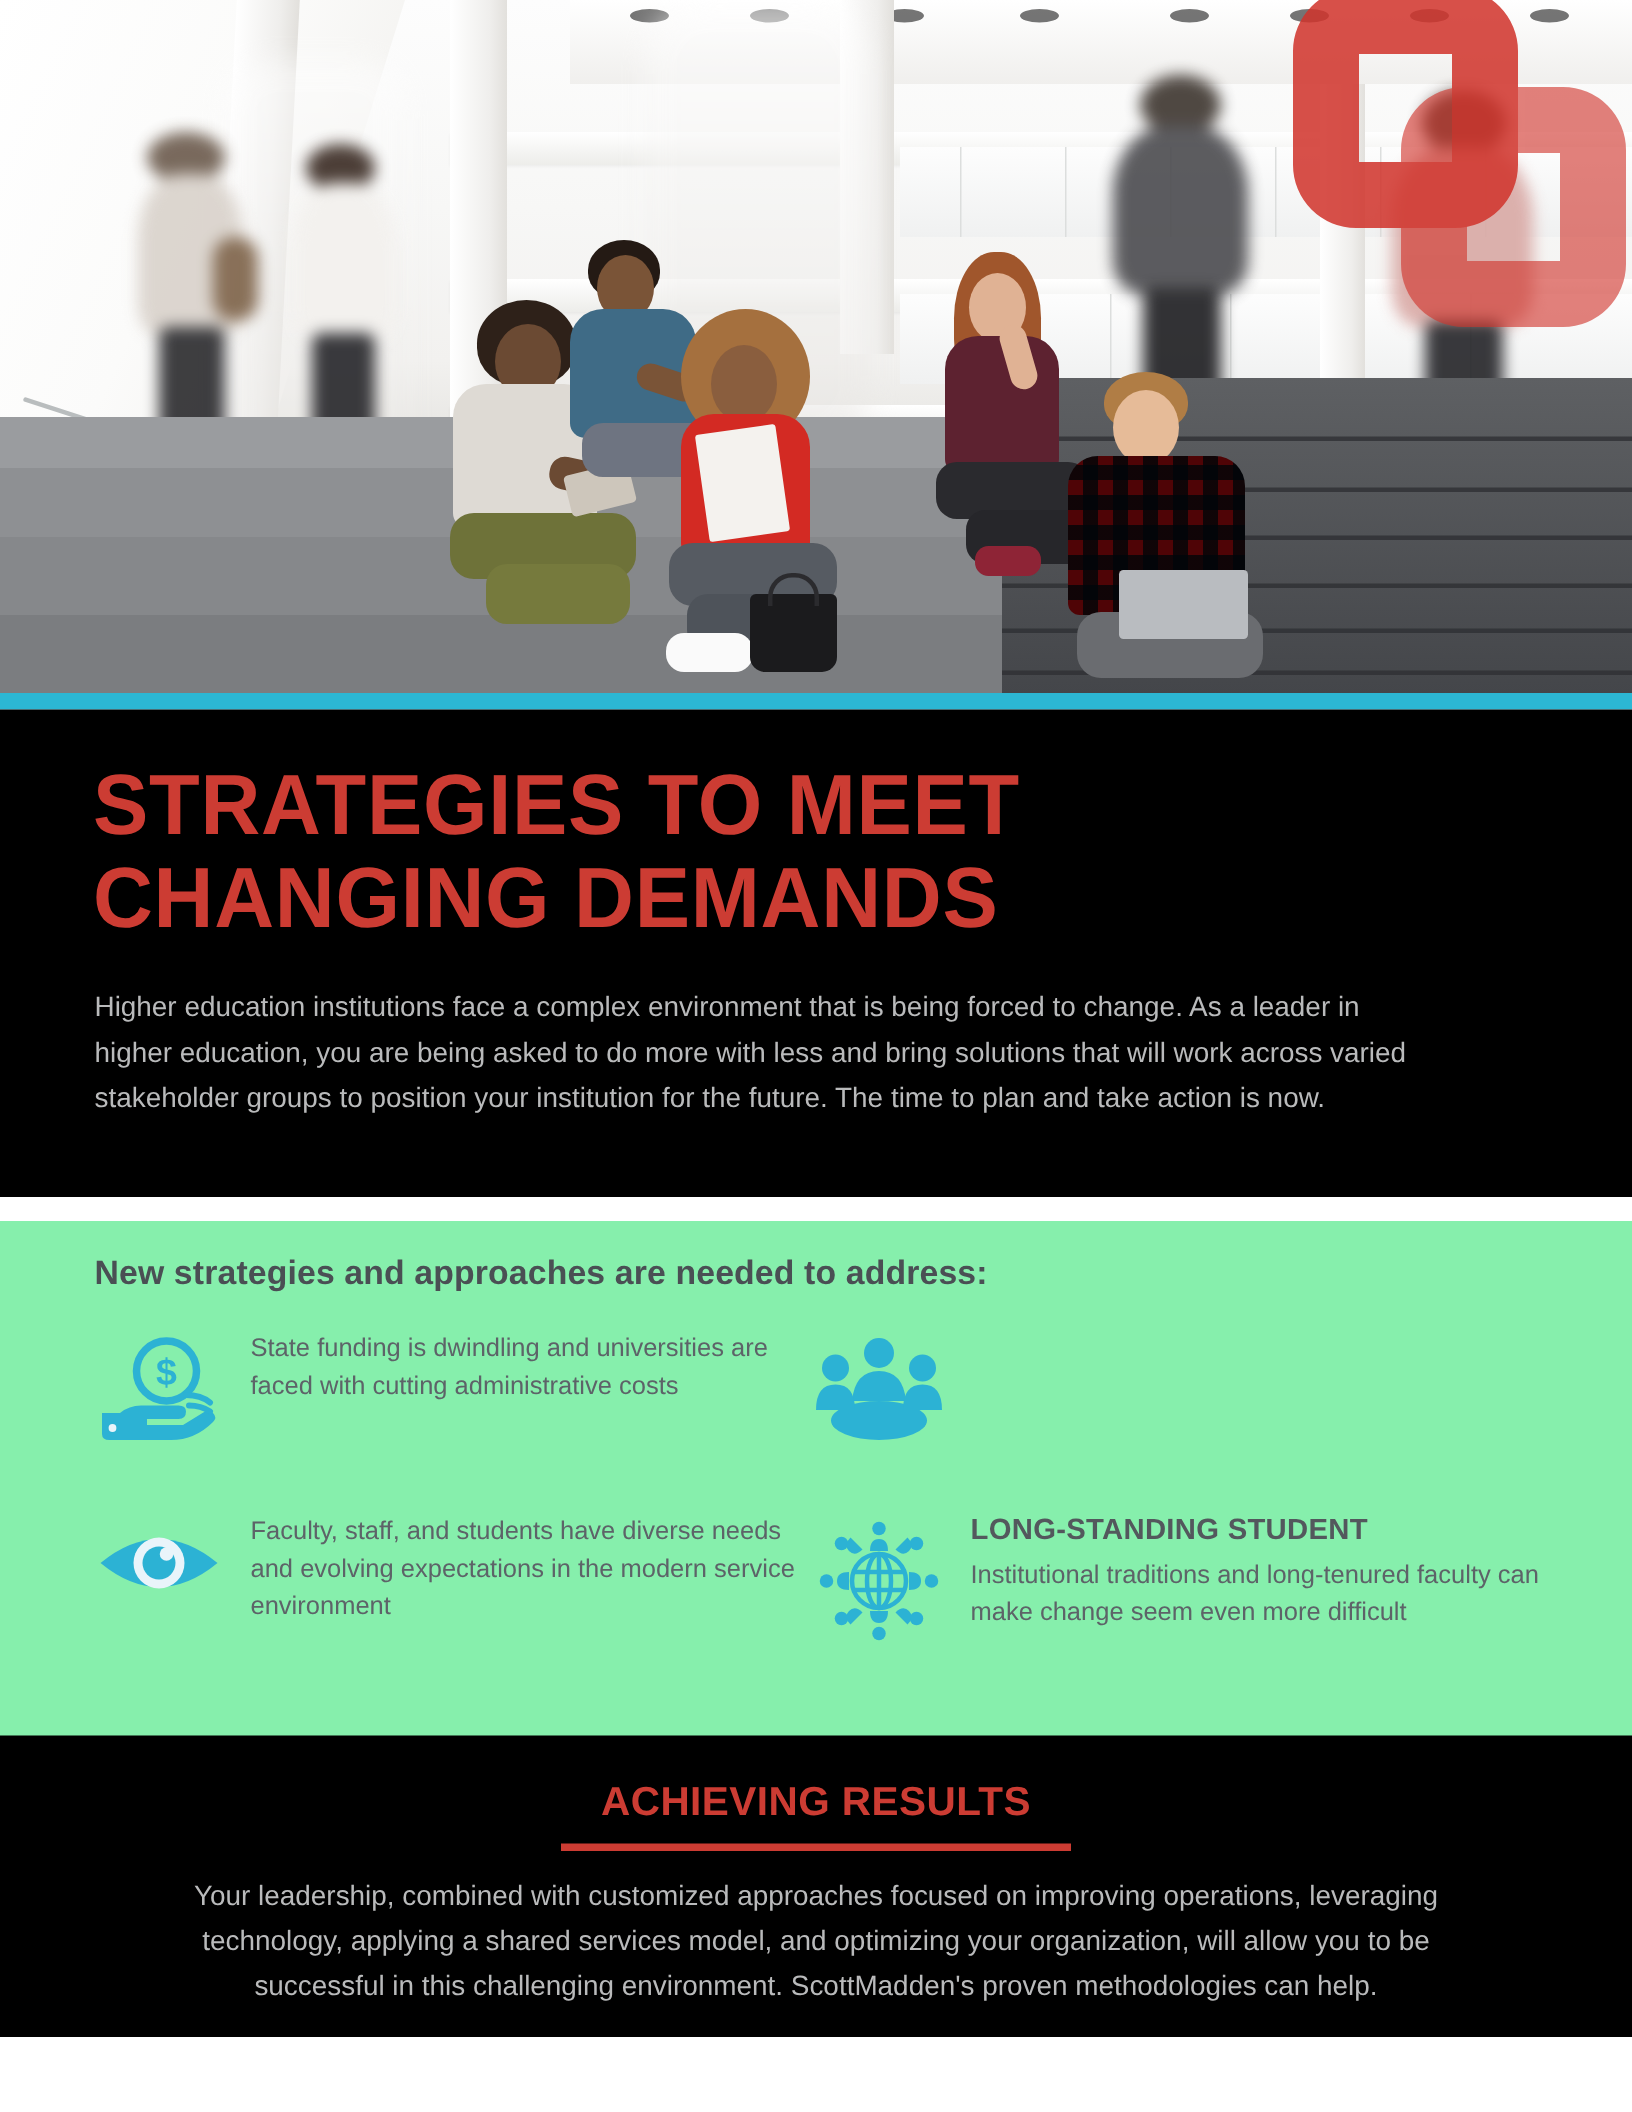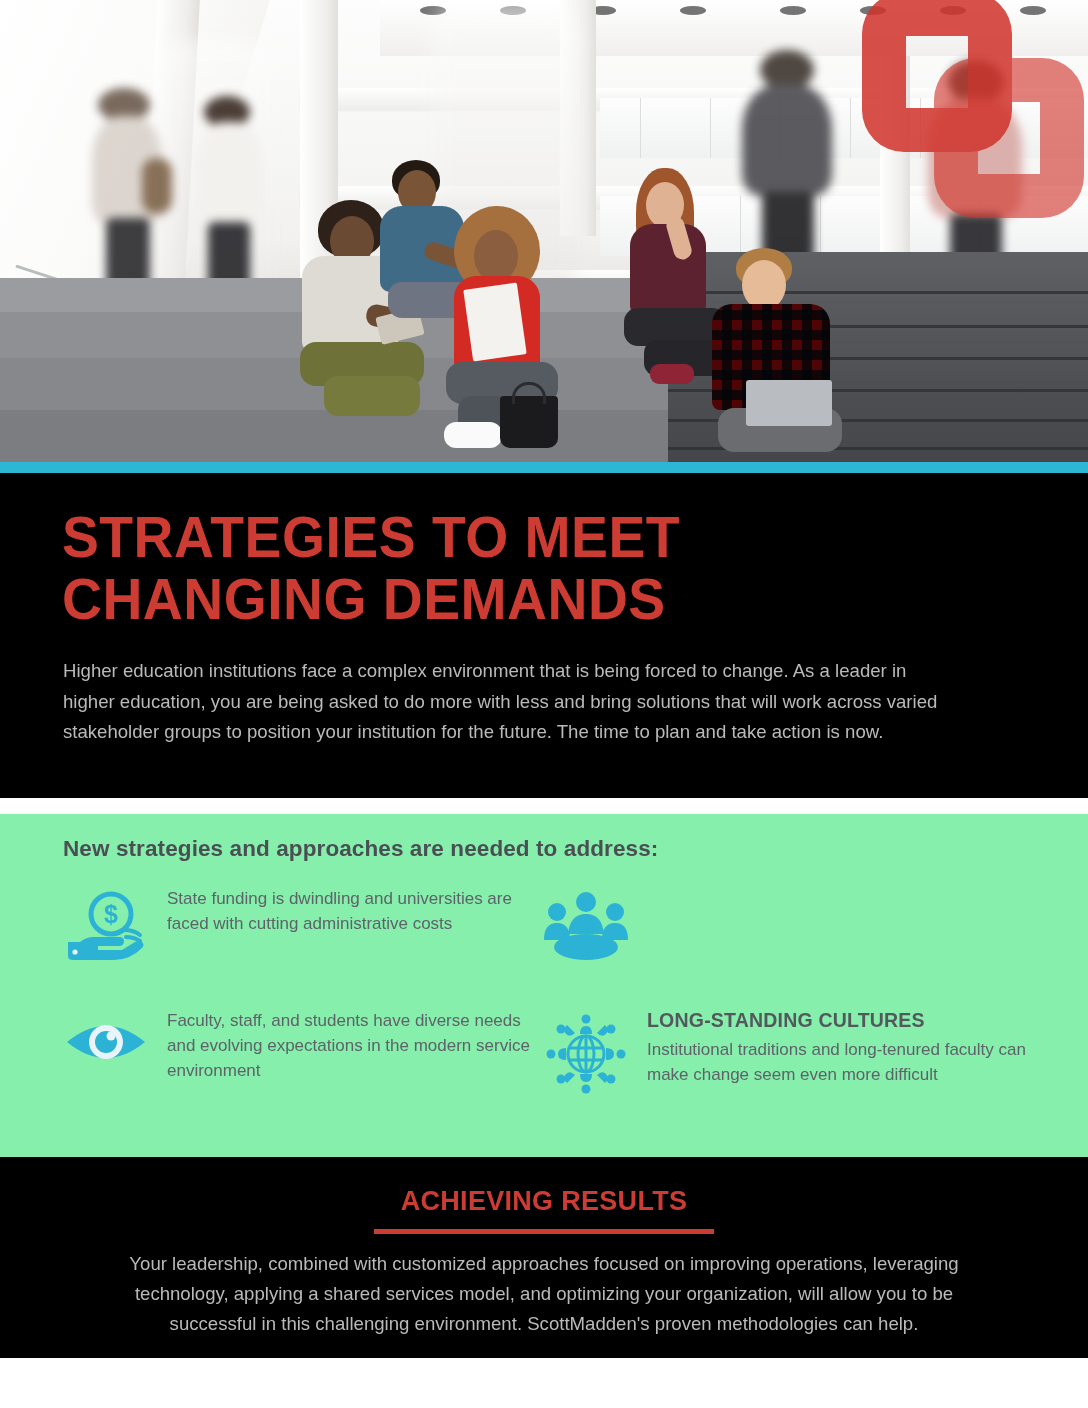--- a/index.html
+++ b/index.html
@@ -381,21 +381,21 @@
                 <circle cx="67" cy="17" r="4.5"></circle>
                   <path d="M62 22 q4 -4 -1 -9 l-8 8 q5 5 9 1Z"></path>
                 <circle cx="17" cy="67" r="4.5"></circle>
                   <path d="M22 62 q-4 4 1 9 l8 -8 q-5 -5 -9 -1Z"></path>
                 <circle cx="67" cy="67" r="4.5"></circle>
                   <path d="M62 62 q4 4 -1 9 l-8 -8 q5 -5 9 -1Z"></path>
               </g>
             </svg>
           </div>
           <div class="ftext">
-            <div class="fhead">LONG-STANDING CULTURES</div>
+            <div class="fhead">LONG-STANDING STUDENT</div>
             <div class="fbody">Institutional traditions and long-tenured faculty can make change seem even more difficult</div>
           </div>
         </div>
       </div>
 
     </div>
   </div>
 
   <div class="results">
     <div class="res-title">ACHIEVING RESULTS</div>

